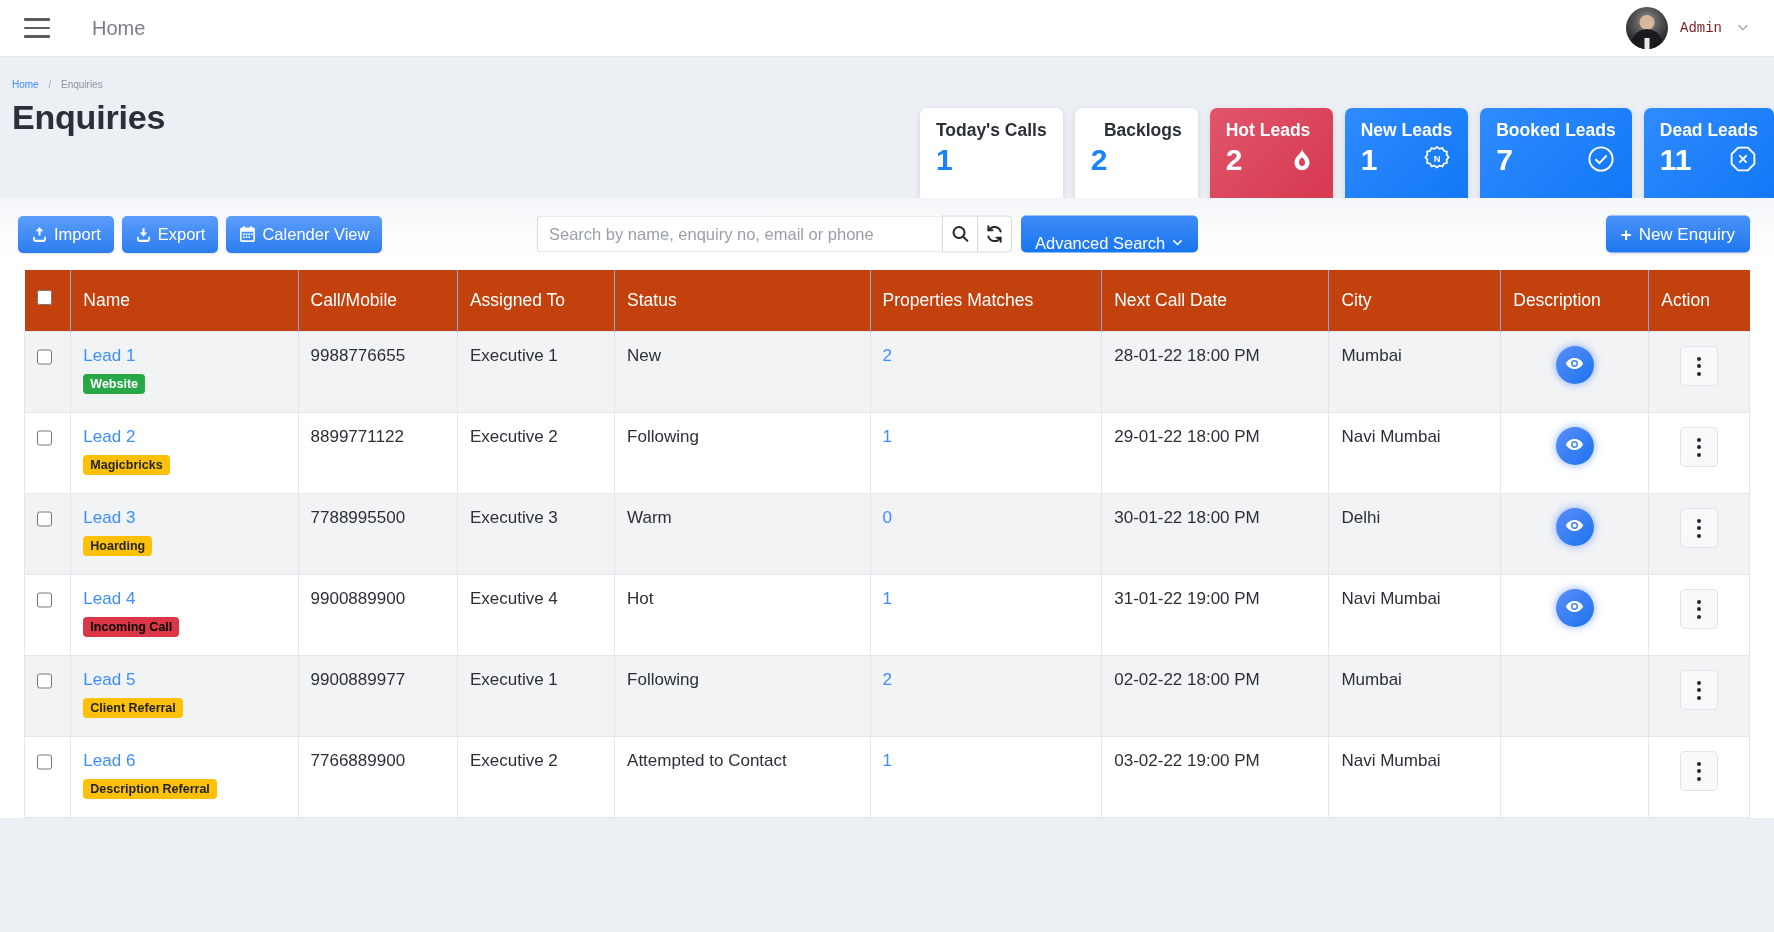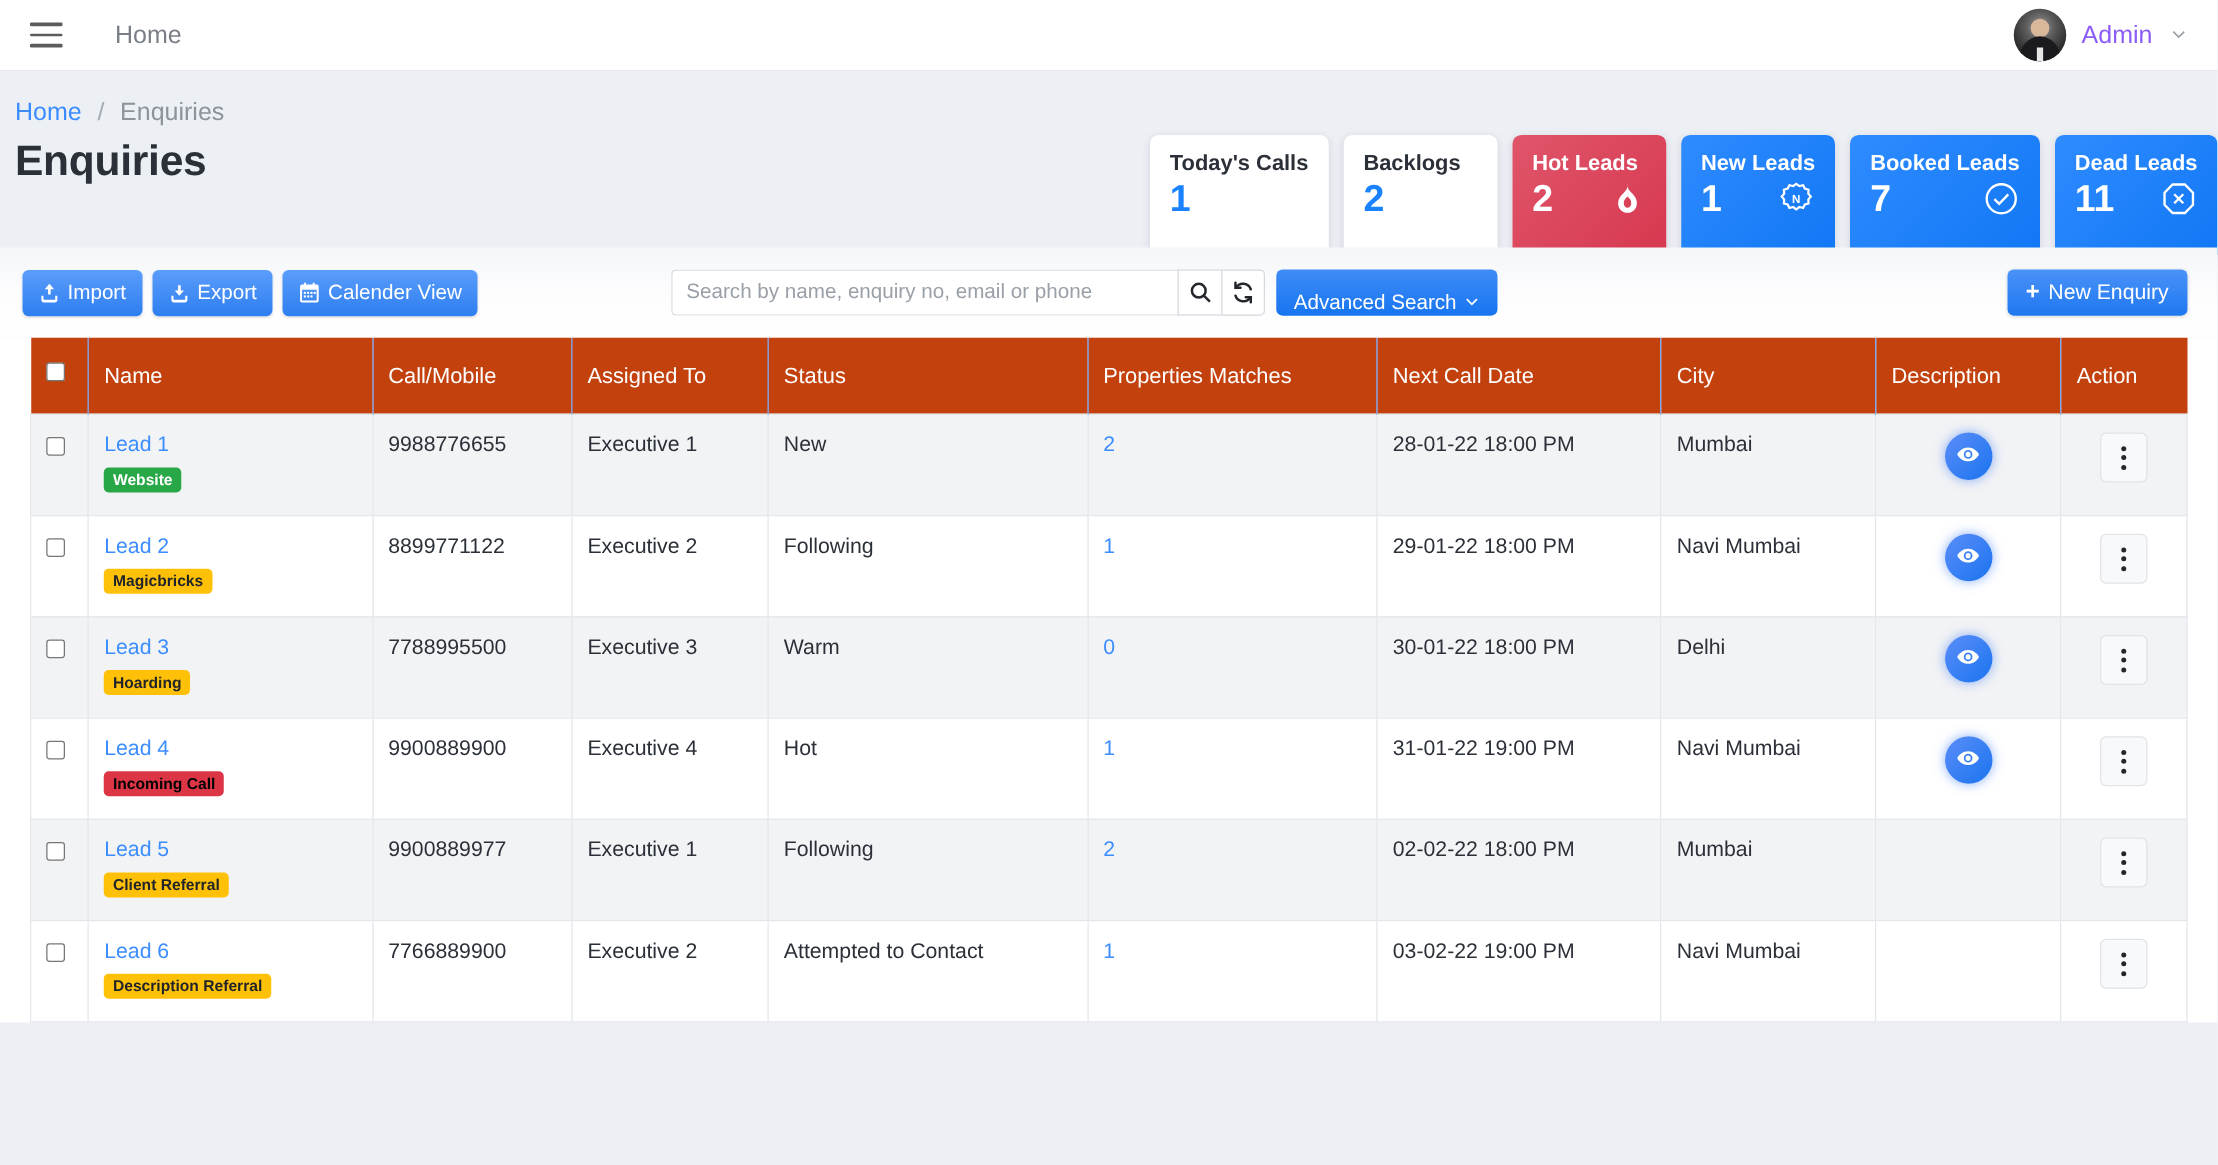--- a/index.html
+++ b/index.html
@@ -52,33 +52,33 @@
     content: ""; position: absolute;
     width: 34px; height: 22px; border-radius: 50% 50% 0 0 / 90% 90% 0 0;
     background: #1b1b1f;
     left: 50%; bottom: -2px; transform: translateX(-50%);
   }
   .avatar .tie {
     position: absolute; width: 5px; height: 11px; background: #e8e8e8;
     left: 50%; bottom: 0; transform: translateX(-50%); z-index: 2;
   }
   .admin-name {
-    font-size: 20px; color: #8b5cf6;
+    font-size: 14px; color: #7f1d1d; font-family: Liberation Mono, monospace;
   }
   .chev { font-size: 14px; color: #9aa0a8; margin-left: 2px; }
 
   
   .page-head {
     position: relative;
     height: 141px;
     background: #eceff4;
     padding: 22px 24px 0 12px;
   }
   .breadcrumb {
-    font-size: 20px; color: #8d939b;
+    font-size: 10px; color: #8d939b;
   }
   .breadcrumb a { color: #3c8dff; text-decoration: none; }
   .breadcrumb .sep { margin: 0 7px; color: #a5abb3; }
   .page-title {
     font-size: 34px; font-weight: 700; color: #2b3038;
     margin-top: 8px; letter-spacing: -0.2px;
   }
 
   
   .cards {
@@ -89,21 +89,21 @@
   .card {
     border-radius: 7px;
     padding: 12px 16px 14px 16px;
     box-shadow: 0 2px 7px rgba(40,55,80,0.13);
     min-width: 123px;
     position: relative;
   }
   .card .c-title { font-size: 17.5px; font-weight: 700; white-space: nowrap; }
   .card .c-val { font-size: 30px; font-weight: 700; line-height: 1.15; margin-top: 2px;}
   .card.white { background: #fff; height: 96px; }
-  .card.white .c-title { color: #2b3038; }
+  .card.white .c-title { color: #2b3038; text-align: right; }
   .card.white .c-val { color: #1a82ff; }
   .card.red  { background: linear-gradient(135deg,#e0556a 0%, #d6374f 100%); height: 102px; }
   .card.blue { background: linear-gradient(135deg,#2f8bff 0%, #1077f5 100%); height: 102px; }
   .card.red .c-title, .card.red .c-val,
   .card.blue .c-title, .card.blue .c-val { color: #ffffff; }
   .card .c-row { display: flex; align-items: center; justify-content: space-between; }
   .card .c-icon { width: 30px; height: 30px; flex: none; color: #fff; }
   .card .c-icon svg { width: 100%; height: 100%; display: block; }
 
   

